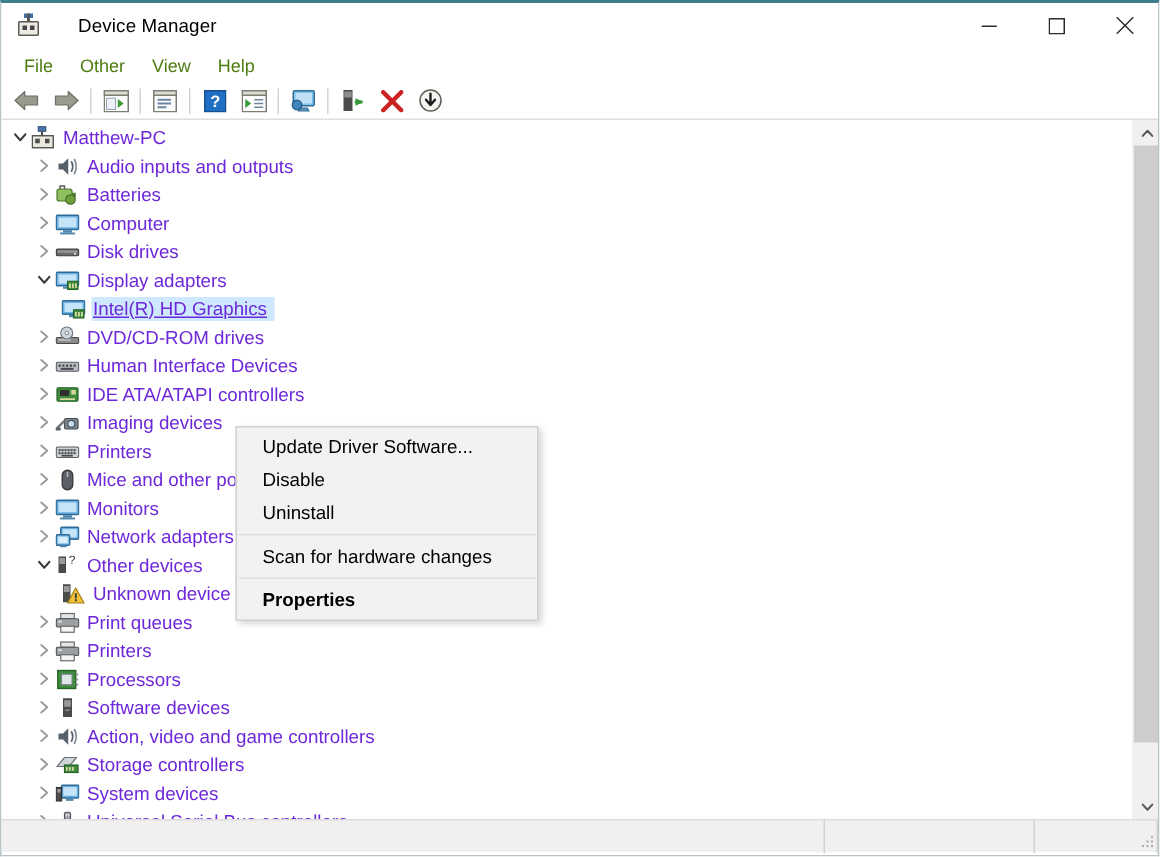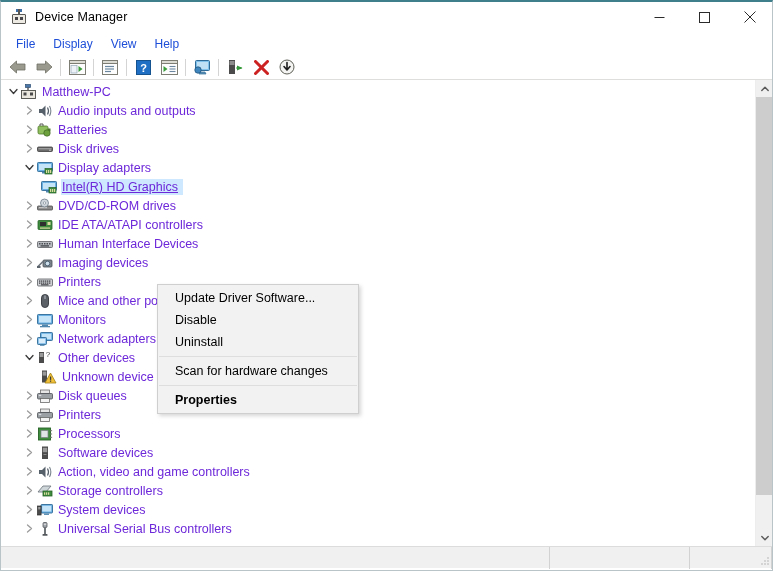--- a/index.html
+++ b/index.html
@@ -22,20 +22,21 @@
     border-bottom: 1px solid #b9c4c8;
   }
 
   
   #titlebar {
     position: relative;
     height: 30px;
     background: #ffffff;
     display: flex;
     align-items: center;
+    gap: 17px;
   }
   #title-icon {
     width: 16px; height: 16px;
     margin-left: 10px; margin-right: 8px;
     position: relative;
     flex: 0 0 auto;
   }
   #title-icon .box {
     position: absolute; left: 1px; top: 5px;
     width: 14px; height: 10px;
@@ -79,21 +80,21 @@
   .winbtn svg { display: block; }
 
   
   #menubar {
     height: 23px;
     display: flex;
     align-items: center;
     padding-left: 6px;
     background: #ffffff;
     font-size: 12px;
-    color: #1d4ed8;
+    color: #4d7c0f;
   }
   .menu-item {
     padding: 3px 9px;
     cursor: default;
   }
 
   
   #toolbar {
     height: 25px;
     display: flex;
@@ -271,21 +272,21 @@
         <svg width="12" height="12" viewBox="0 0 12 12">
             <line x1="0.5" y1="0.5" x2="11.5" y2="11.5" stroke="#2b2b2b" stroke-width="1"></line>
             <line x1="11.5" y1="0.5" x2="0.5" y2="11.5" stroke="#2b2b2b" stroke-width="1"></line>
           </svg>
       </div>
     </div>
   </div>
 
   <div id="menubar">
     <div class="menu-item">File</div>
-    <div class="menu-item">Display</div>
+    <div class="menu-item">Other</div>
     <div class="menu-item">View</div>
     <div class="menu-item">Help</div>
   </div>
 
   <div id="toolbar">
 
     <div class="tb-btn">
       <svg width="18" height="14" viewBox="0 0 18 14">
         <path d="M7.5 1 L1 7 L7.5 13 L7.5 10 L16 10 L16 4 L7.5 4 Z" fill="#9a9a8f" stroke="#6e6e64" stroke-width="0.8" stroke-linejoin="round"></path>
       </svg>
@@ -424,20 +425,36 @@
           <svg width="16" height="16" viewBox="0 0 16 16">
             <rect x="1" y="4" width="10" height="8" rx="1.5" fill="#8fbf5e" stroke="#4f7a2c" stroke-width="0.8"></rect>
             <rect x="11" y="6.5" width="2.5" height="3" fill="#4f7a2c"></rect>
             <path d="M3 4 L3 2 L6 2 L6 4" fill="none" stroke="#5b5b5b" stroke-width="1"></path>
             <circle cx="10" cy="11" r="3.2" fill="#6ba03c" stroke="#3f6423" stroke-width="0.7"></circle>
           </svg>
         </span>
         <span class="lbl">Batteries</span>
       </div>
 
+      <div class="row indent-1">
+        <span class="twisty">
+          <svg width="9" height="9" viewBox="0 0 9 9">
+              <path d="M2.5 1 L6.5 4.5 L2.5 8" fill="none" stroke="#9b9b9b" stroke-width="1.3" stroke-linecap="round" stroke-linejoin="round"></path>
+            </svg>
+        </span>
+        <span class="ico">
+          <svg width="16" height="16" viewBox="0 0 16 16">
+            <rect x="0.5" y="2.5" width="15" height="9.5" rx="0.8" fill="#6ab0e3" stroke="#2f6b96" stroke-width="0.9"></rect>
+            <rect x="2" y="4" width="12" height="6.5" fill="#c6e4f7"></rect>
+            <rect x="5" y="12.5" width="6" height="1.6" fill="#4e86ad"></rect>
+            <rect x="3" y="14" width="10" height="1.3" fill="#4e86ad"></rect>
+          </svg>
+        </span>
+        <span class="lbl">Computer</span>
+      </div>
 
       <div class="row indent-1">
         <span class="twisty">
           <svg width="9" height="9" viewBox="0 0 9 9">
               <path d="M2.5 1 L6.5 4.5 L2.5 8" fill="none" stroke="#9b9b9b" stroke-width="1.3" stroke-linecap="round" stroke-linejoin="round"></path>
             </svg>
         </span>
         <span class="ico">
           <svg width="16" height="16" viewBox="0 0 16 16">
             <rect x="0.5" y="6" width="15" height="4.5" rx="1" fill="#6b6b6b" stroke="#3c3c3c" stroke-width="0.8"></rect>
@@ -501,47 +518,47 @@
       </div>
 
       <div class="row indent-1">
         <span class="twisty">
           <svg width="9" height="9" viewBox="0 0 9 9">
               <path d="M2.5 1 L6.5 4.5 L2.5 8" fill="none" stroke="#9b9b9b" stroke-width="1.3" stroke-linecap="round" stroke-linejoin="round"></path>
             </svg>
         </span>
         <span class="ico">
           <svg width="16" height="16" viewBox="0 0 16 16">
-            <rect x="1" y="3.5" width="14" height="9" rx="0.8" fill="#3f8c3f" stroke="#266126" stroke-width="0.8"></rect>
-            <rect x="3" y="5" width="6" height="4" fill="#2f2f2f"></rect>
-            <rect x="10.5" y="5" width="3" height="3" fill="#d9d9a0"></rect>
-            <rect x="3" y="10.5" width="10" height="1.2" fill="#d9d9a0"></rect>
-          </svg>
-        </span>
-        <span class="lbl">IDE ATA/ATAPI controllers</span>
-      </div>
-
-      <div class="row indent-1">
-        <span class="twisty">
-          <svg width="9" height="9" viewBox="0 0 9 9">
-              <path d="M2.5 1 L6.5 4.5 L2.5 8" fill="none" stroke="#9b9b9b" stroke-width="1.3" stroke-linecap="round" stroke-linejoin="round"></path>
-            </svg>
-        </span>
-        <span class="ico">
-          <svg width="16" height="16" viewBox="0 0 16 16">
             <rect x="0.5" y="5.5" width="15" height="6" rx="1" fill="#b9bcc0" stroke="#5a5d61" stroke-width="0.8"></rect>
             <rect x="2" y="7" width="1.5" height="1.5" fill="#4a4d51"></rect>
             <rect x="4.5" y="7" width="1.5" height="1.5" fill="#4a4d51"></rect>
             <rect x="7" y="7" width="1.5" height="1.5" fill="#4a4d51"></rect>
             <rect x="9.5" y="7" width="1.5" height="1.5" fill="#4a4d51"></rect>
             <rect x="12" y="7" width="1.5" height="1.5" fill="#4a4d51"></rect>
             <rect x="3.5" y="9.2" width="8.5" height="1.4" fill="#4a4d51"></rect>
           </svg>
         </span>
         <span class="lbl">Human Interface Devices</span>
+      </div>
+
+      <div class="row indent-1">
+        <span class="twisty">
+          <svg width="9" height="9" viewBox="0 0 9 9">
+              <path d="M2.5 1 L6.5 4.5 L2.5 8" fill="none" stroke="#9b9b9b" stroke-width="1.3" stroke-linecap="round" stroke-linejoin="round"></path>
+            </svg>
+        </span>
+        <span class="ico">
+          <svg width="16" height="16" viewBox="0 0 16 16">
+            <rect x="1" y="3.5" width="14" height="9" rx="0.8" fill="#3f8c3f" stroke="#266126" stroke-width="0.8"></rect>
+            <rect x="3" y="5" width="6" height="4" fill="#2f2f2f"></rect>
+            <rect x="10.5" y="5" width="3" height="3" fill="#d9d9a0"></rect>
+            <rect x="3" y="10.5" width="10" height="1.2" fill="#d9d9a0"></rect>
+          </svg>
+        </span>
+        <span class="lbl">IDE ATA/ATAPI controllers</span>
       </div>
 
       <div class="row indent-1">
         <span class="twisty">
           <svg width="9" height="9" viewBox="0 0 9 9">
               <path d="M2.5 1 L6.5 4.5 L2.5 8" fill="none" stroke="#9b9b9b" stroke-width="1.3" stroke-linecap="round" stroke-linejoin="round"></path>
             </svg>
         </span>
         <span class="ico">
           <svg width="16" height="16" viewBox="0 0 16 16">
@@ -667,21 +684,21 @@
             </svg>
         </span>
         <span class="ico">
           <svg width="16" height="16" viewBox="0 0 16 16">
             <rect x="3.5" y="2" width="9" height="3.5" fill="#e6e6e6" stroke="#6a6a6a" stroke-width="0.8"></rect>
             <rect x="0.5" y="5.5" width="15" height="5.5" rx="1" fill="#9ba0a5" stroke="#4d5155" stroke-width="0.8"></rect>
             <rect x="1.8" y="6.8" width="2.5" height="1.3" fill="#d9dde0"></rect>
             <rect x="3.5" y="10.5" width="9" height="4" fill="#f4f4f4" stroke="#6a6a6a" stroke-width="0.8"></rect>
           </svg>
         </span>
-        <span class="lbl">Disk queues</span>
+        <span class="lbl">Print queues</span>
       </div>
 
       <div class="row indent-1">
         <span class="twisty">
           <svg width="9" height="9" viewBox="0 0 9 9">
               <path d="M2.5 1 L6.5 4.5 L2.5 8" fill="none" stroke="#9b9b9b" stroke-width="1.3" stroke-linecap="round" stroke-linejoin="round"></path>
             </svg>
         </span>
         <span class="ico">
           <svg width="16" height="16" viewBox="0 0 16 16">

